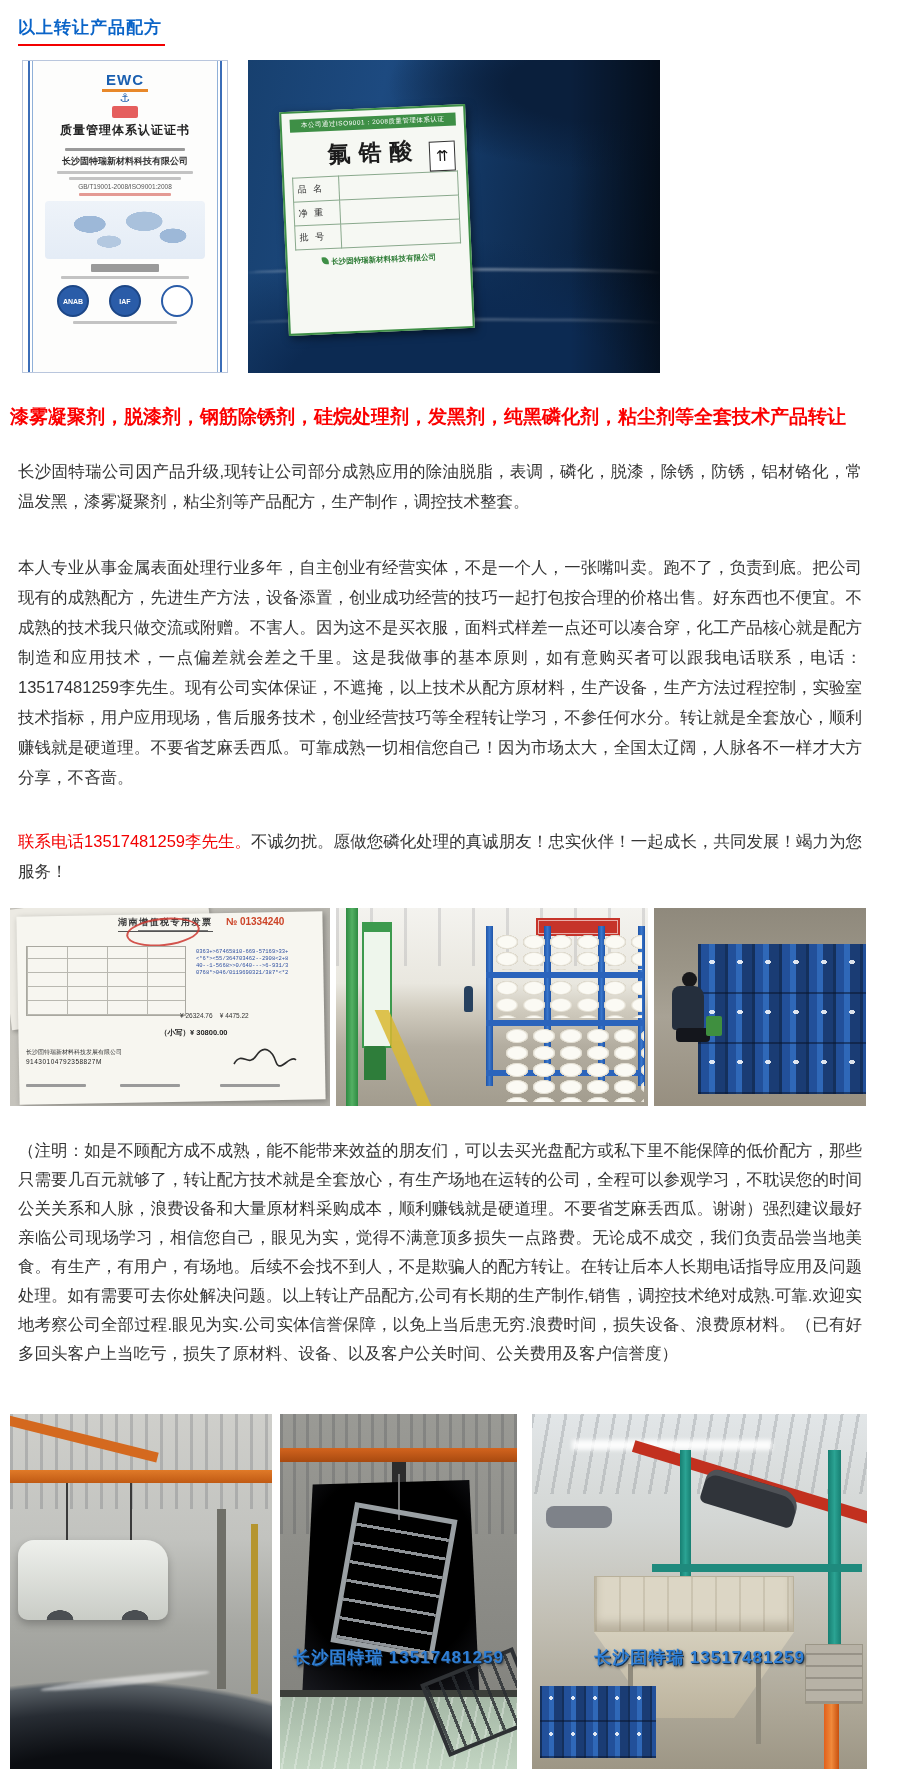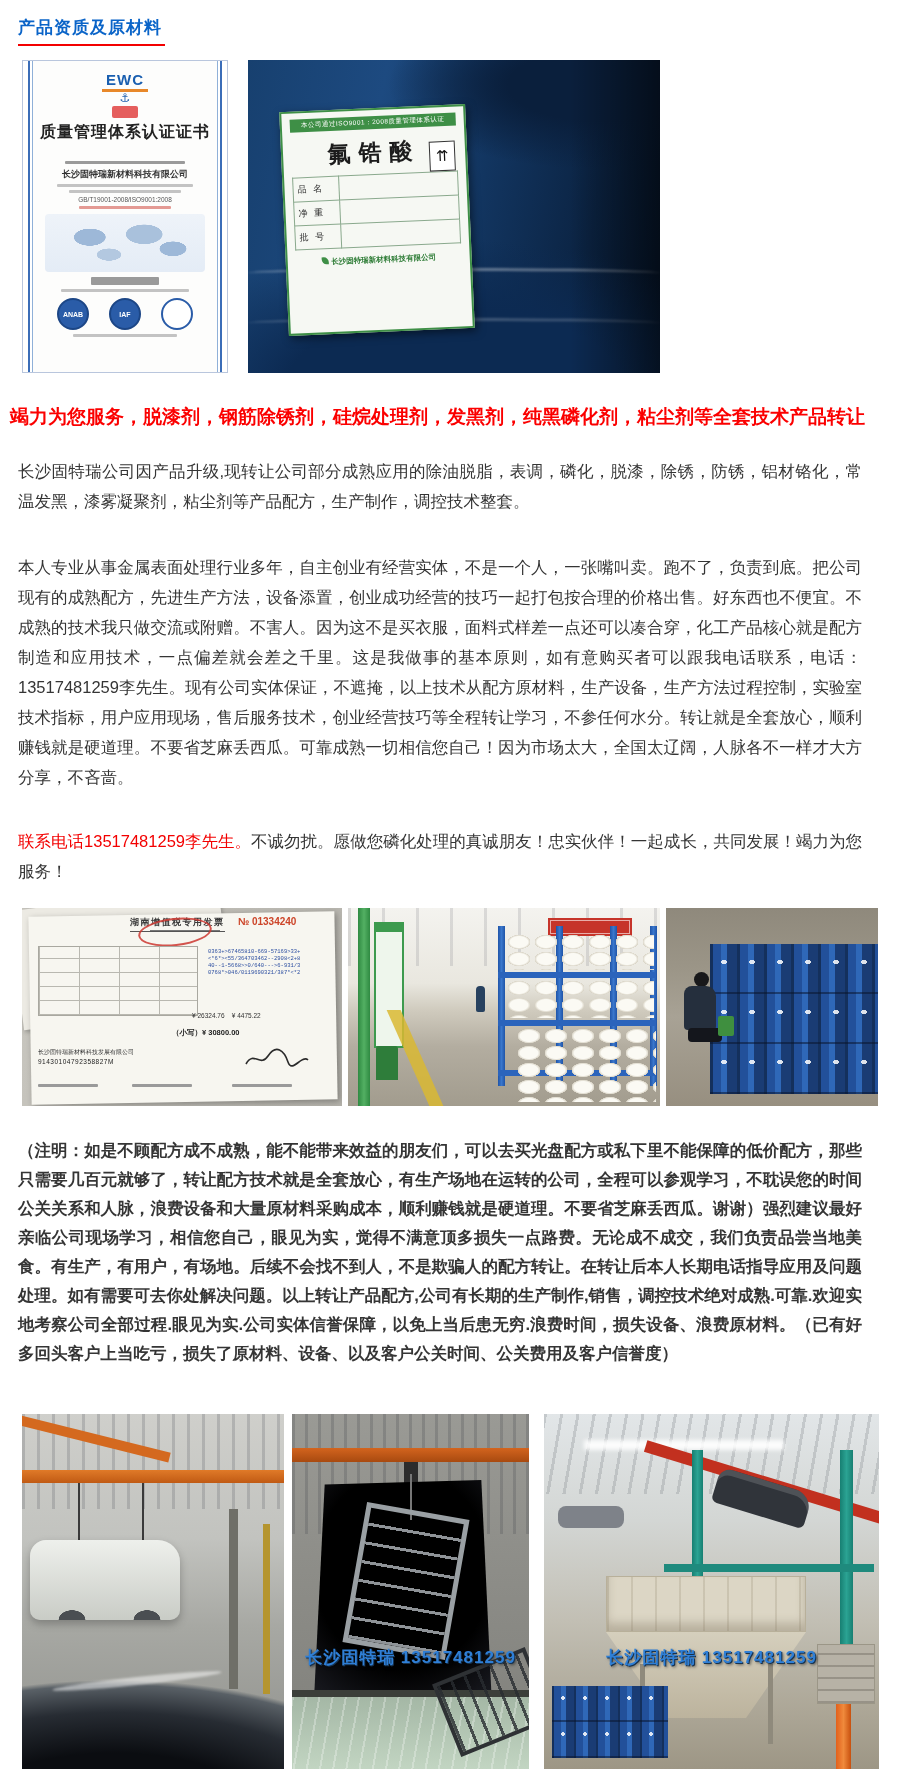--- a/index.html
+++ b/index.html
@@ -24,21 +24,21 @@
   .cert-ewc {
     width:206px; height:313px; background:#fdfdfc; margin-right:20px;
     border:1px solid #b9c6dd;
     box-shadow: inset 5px 0 0 #fff, inset 7px 0 0 #3a6db8, inset 9px 0 0 #fff, inset 10px 0 0 #8fb0d8,
                 inset -5px 0 0 #fff, inset -7px 0 0 #3a6db8, inset -9px 0 0 #fff, inset -10px 0 0 #8fb0d8;
     padding:10px 16px; text-align:center;
   }
   .ewc-logo { font-size:15px; font-weight:bold; color:#1a5fb0; letter-spacing:1px; border-bottom:3px solid #e8882a; display:inline-block; padding:0 4px 1px; }
   .ewc-anchor { color:#2a67b2; font-size:12px; line-height:12px; }
   .ewc-seal { width:26px; height:12px; background:rgba(220,40,40,.75); border-radius:2px; margin:2px auto; }
-  .ewc-title { font-size:16px; font-weight:bold; color:#222; letter-spacing:1px; margin:4px 0 18px; }
+  .ewc-title { font-size:12px; font-weight:bold; color:#222; letter-spacing:1px; margin:4px 0 9px; }
   .ewc-company { font-size:9px; font-weight:bold; color:#333; margin:4px 0 3px; }
   .ewc-std { font-size:6.5px; color:#555; margin:3px 0; }
   .bar { height:3px; background:#c3c3c3; border-radius:1px; margin:4px 10px; }
   .bar.dk { background:#9a9a9a; }
   .bar.rd { background:#e49a94; }
   .bar.or { background:#e8b06a; }
   .ewc-map { height:58px; margin:5px 6px; border-radius:4px;
     background:
       radial-gradient(26px 14px at 28% 40%, #9db8d8 60%, transparent 62%),
       radial-gradient(30px 16px at 62% 35%, #a9c1dc 60%, transparent 62%),
@@ -74,23 +74,23 @@
   .drum-upright { right:10px; top:34px; width:26px; height:30px; border:1px solid #333; color:#111;
     font-size:15px; text-align:center; line-height:28px; background:#fff; }
   .drum-label-footer { font-size:7.5px; color:#2f7d37; text-align:center; margin-top:8px; font-weight:bold; }
   .leaf-dot { display:inline-block; width:7px; height:7px; background:#3e8f46; border-radius:0 70% 0 70%; margin-right:3px; }
 
   
   .headline { margin:30px 10px 0 10px; font-size:19px; font-weight:bold; color:#fb0000; line-height:27px; }
   .body-text { margin:26px 38px 0 18px; font-size:16.5px; line-height:30px; color:#353535; text-align:justify; }
   .body-text.pitch { margin-top:36px; }
   .body-text.contact { margin-top:34px; }
-  .body-text.note { margin-top:30px; line-height:29px; font-size:16.5px;font-weight:bold; }
+  .body-text.note { margin-top:30px; line-height:29px; font-size:16.5px; }
   .red-inline { color:#f30000; }
-  .photo-row { display:flex; padding-left:22px; margin-top:22px; }
+  .photo-row { display:flex; padding-left:10px; margin-top:22px; }
 
   
   .invoice-photo { width:320px; height:198px; margin-right:6px; background:linear-gradient(110deg,#c9c7c0,#b4b2ab); }
   .invoice-backsheet { left:-6px; top:-10px; width:210px; height:120px; background:#eceae3; transform:rotate(-7deg); box-shadow:1px 2px 4px rgba(0,0,0,.25); }
   .invoice-paper { left:8px; top:6px; right:6px; bottom:4px; background:#f7f6f0; transform:rotate(-1deg); box-shadow:2px 2px 6px rgba(0,0,0,.3); }
   .inv-title { left:108px; top:8px; font-size:9px; font-weight:bold; color:#3a3a3a; letter-spacing:1.5px; border-bottom:1px solid #555; padding-bottom:2px; }
   .inv-title2 { left:128px; top:22px; width:70px; height:1px; background:#777; }
   .inv-stamp { left:116px; top:10px; width:74px; height:28px; border:2px solid rgba(205,55,48,.85); border-radius:50%; transform:rotate(-6deg); }
   .inv-number { left:216px; top:8px; font-size:10px; font-weight:bold; color:#cc4428; }
   .inv-code { left:186px; top:40px; font-family:"Liberation Mono","DejaVu Sans Mono",monospace; font-size:5.5px; line-height:7px; color:#2d4fa1; white-space:nowrap; }
@@ -198,21 +198,21 @@
   .sC-platform { right:4px; top:230px; width:58px; height:60px; background:#b7b2a6; border:1px solid #9b9687;
     background-image:repeating-linear-gradient(0deg, rgba(120,115,105,.5) 0 2px, transparent 2px 12px); }
 
   .watermark { left:0; right:0; top:232px; text-align:center; font-size:17px; font-weight:bold;
     color:#2f7fd6; letter-spacing:1px; text-shadow:1px 1px 0 #16324f, 2px 2px 3px rgba(0,0,0,.55); white-space:nowrap; }
 </style>
 </head>
 <body>
 
 <div class="page-title-wrap">
-  <span class="page-title">产品资质及原材料</span>
+  <span class="page-title">以上转让产品配方</span>
 </div>
 
 <div class="cert-row">
 
   <div class="cert-ewc ph">
     <div><span class="ewc-logo">EWC</span></div>
     <div class="ewc-anchor">⚓</div>
     <div class="ewc-seal"></div>
     <div class="ewc-title">质量管理体系认证证书</div>
     <div class="bar dk" style="margin:3px 26px"></div>
@@ -255,21 +255,21 @@
               <td class="lbl">批 号</td>
               <td></td>
             </tr>
       </tbody>
         </table>
       <div class="drum-label-footer"><span class="leaf-dot"></span><span>长沙固特瑞新材料科技有限公司</span></div>
     </div>
   </div>
 </div>
 
-<p class="headline">竭力为您服务，脱漆剂，钢筋除锈剂，硅烷处理剂，发黑剂，纯黑磷化剂，粘尘剂等全套技术产品转让</p>
+<p class="headline">漆雾凝聚剂，脱漆剂，钢筋除锈剂，硅烷处理剂，发黑剂，纯黑磷化剂，粘尘剂等全套技术产品转让</p>
 
 <p class="body-text">长沙固特瑞公司因产品升级,现转让公司部分成熟应用的除油脱脂，表调，磷化，脱漆，除锈，防锈，铝材铬化，常温发黑，漆雾凝聚剂，粘尘剂等产品配方，生产制作，调控技术整套。</p>
 <p class="body-text pitch">本人专业从事金属表面处理行业多年，自主创业有经营实体，不是一个人，一张嘴叫卖。跑不了，负责到底。把公司现有的成熟配方，先进生产方法，设备添置，创业成功经营的技巧一起打包按合理的价格出售。好东西也不便宜。不成熟的技术我只做交流或附赠。不害人。因为这不是买衣服，面料式样差一点还可以凑合穿，化工产品核心就是配方制造和应用技术，一点偏差就会差之千里。这是我做事的基本原则，如有意购买者可以跟我电话联系，电话：13517481259李先生。现有公司实体保证，不遮掩，以上技术从配方原材料，生产设备，生产方法过程控制，实验室技术指标，用户应用现场，售后服务技术，创业经营技巧等全程转让学习，不参任何水分。转让就是全套放心，顺利赚钱就是硬道理。不要省芝麻丢西瓜。可靠成熟一切相信您自己！因为市场太大，全国太辽阔，人脉各不一样才大方分享，不吝啬。</p>
 <p class="body-text contact">
   <span class="red-inline">联系电话13517481259李先生。</span><span>不诚勿扰。愿做您磷化处理的真诚朋友！忠实伙伴！一起成长，共同发展！竭力为您服务！</span>
 </p>
 
 <div class="photo-row">
 
   <div class="invoice-photo ph">

